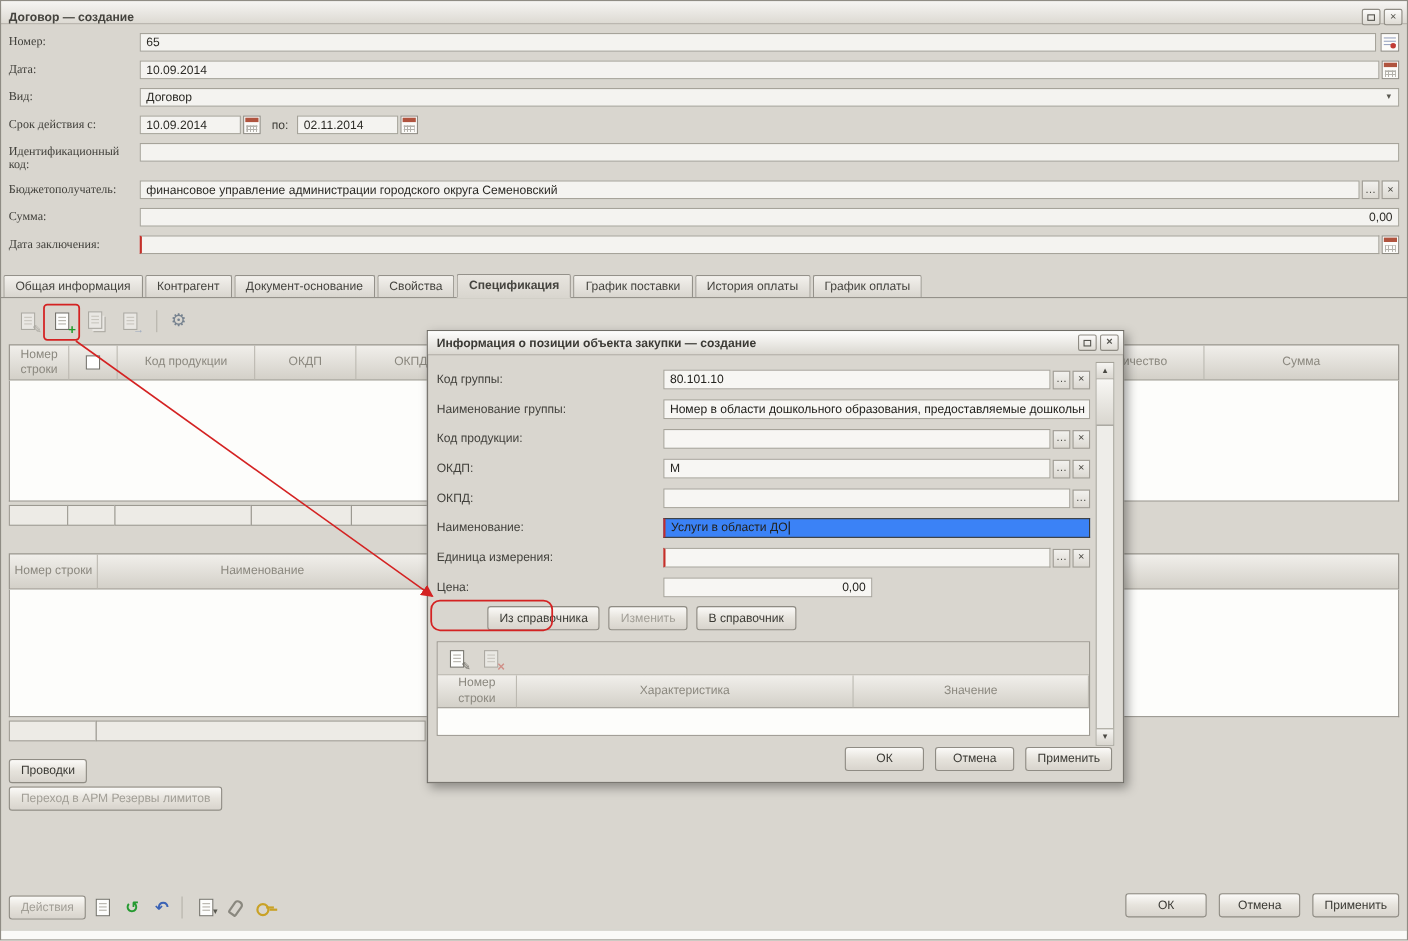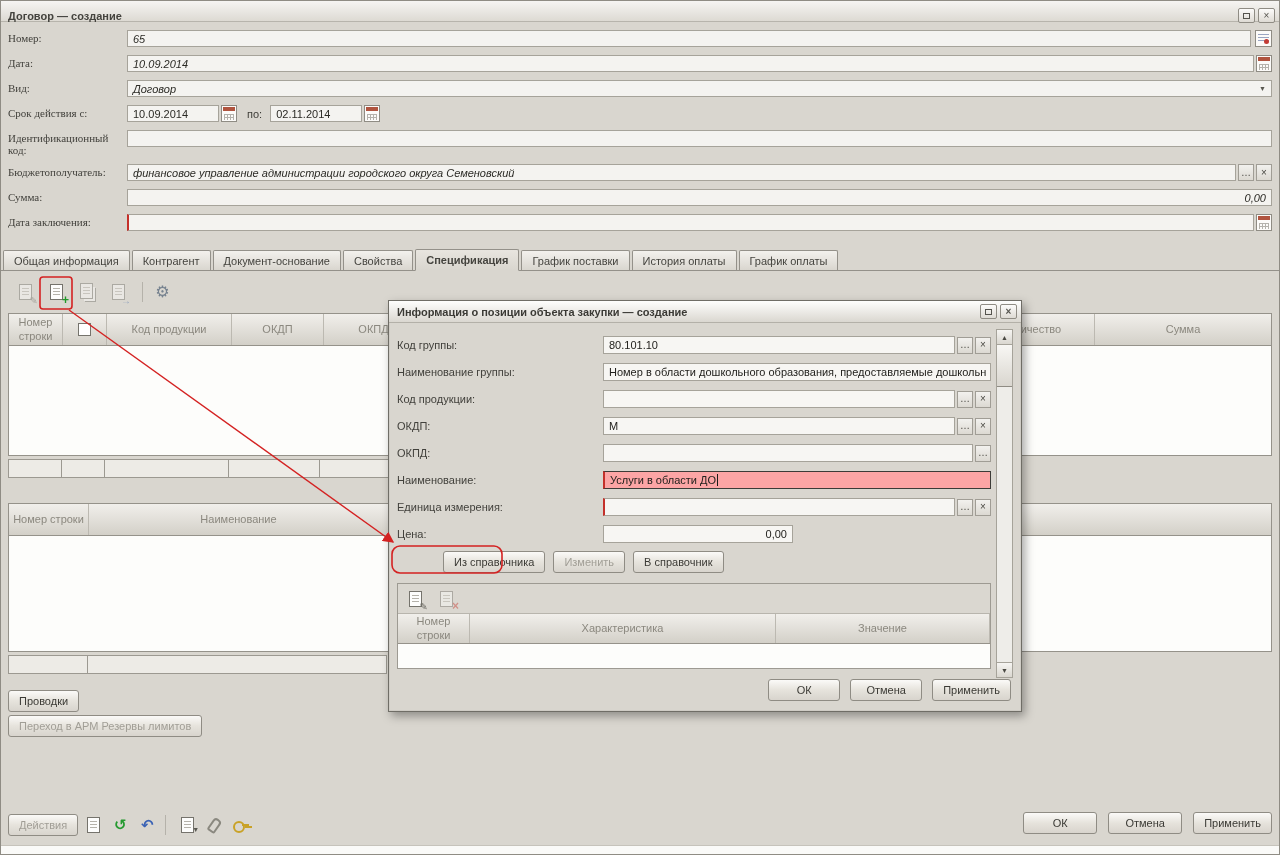--- a/index.html
+++ b/index.html
@@ -13,21 +13,21 @@
   .titlebar .t { flex:1; font-weight:bold; color:#44433e; }
   .tb-btn { width:17px; height:15px; margin-left:3px; background:linear-gradient(#fcfbfa,#dedbd4); border:1px solid #8f8c84; display:flex; align-items:center; justify-content:center; font-size:10px; color:#55544e; border-radius:2px; line-height:1; }
   .tb-btn .sq { width:7px; height:6px; border:1px solid #55544e; display:block; }
 
   
   .form { position:absolute; top:26px; left:0; right:0; }
   .frow { display:flex; padding:4px 8px; align-items:flex-start; }
   .frow .lbl { flex:0 0 119px; padding-top:2px; color:#42413c;font-family:Liberation Serif, serif; }
   .frow .ctl { flex:1; display:flex; align-items:center; }
   .field { height:17px; background:#f4f3f0; border:1px solid #a6a39a; display:flex; align-items:center; padding:0 5px; color:#2b2a25; overflow:hidden; white-space:nowrap; }
-  .field.grow { flex:1;font-style:italic; }
+  .field.grow { flex:1; }
   .field.num { justify-content:flex-end; }
   .field.required { border-left:2px solid #c4302a; }
   .field.w92 { width:92px; flex:none; }
   .field.dropdown { position:relative; padding-right:18px; }
   .dd-arrow { position:absolute; right:5px; top:4px; font-size:7px; color:#595850; }
   .po-lbl { margin:0 8px 0 10px; }
   .mini { width:16px; height:17px; margin-left:2px; background:linear-gradient(#f2f1ee,#dcd9d2); border:1px solid #a09d95; display:flex; align-items:center; justify-content:center; font-size:10px; color:#4a4943; line-height:1; }
   .cal { width:16px; height:17px; margin-left:2px; border:1px solid #8f8c84; background:#fcfbf9; position:relative; }
   .cal::before { content:""; position:absolute; top:1px; left:1px; right:1px; height:4px; background:#b0543f; }
   .cal::after { content:""; position:absolute; left:2px; right:2px; top:8px; height:6px;
@@ -94,21 +94,21 @@
 
   
   .dialog { position:absolute; left:388px; top:300px; width:634px; height:412px; background:#d9d6cf; border:1px solid #6f6d66; box-shadow:inset 0 0 0 1px #cfccc5, 3px 4px 9px rgba(0,0,0,.35); z-index:40; }
   .dlg-title { height:22px; display:flex; align-items:center; padding:0 4px 0 8px; background:linear-gradient(#fefefd,#dad7d0); border-bottom:1px solid #b3b0a8; font-weight:bold; color:#3b3a35; }
   .dlg-title .t { flex:1; white-space:nowrap; overflow:hidden; }
   .dlg-body { position:absolute; top:23px; left:8px; right:30px; }
   .drow { display:flex; align-items:center; height:18px; margin-top:9px; }
   .drow:first-child { margin-top:12px; }
   .drow .dlbl { flex:0 0 206px; color:#42413c; }
   .dfield { flex:1; height:18px; background:#f7f6f3; border:1px solid #a6a39a; display:flex; align-items:center; padding:0 5px; color:#23221e; overflow:hidden; white-space:nowrap; }
-  .dfield.active { background:#fca5a5; border:1px solid #3c3b37; }
+  .dfield.active { background:#3b82f6; border:1px solid #3c3b37; }
   .dfield.required { border-left:2px solid #c4302a; }
   .dfield.price { flex:0 0 190px; justify-content:flex-end; }
   .caret { width:1px; height:12px; background:#1c1b18; margin-left:1px; flex:none; }
   .dlg-btns { display:flex; gap:8px; margin-top:8px;padding-left:46px; }
   .char-panel { margin-top:10px; border:1px solid #9d9a92; }
   .char-toolbar { height:30px; display:flex; align-items:center; padding-left:4px; background:#dad7d0; border-bottom:1px solid #b8b5ad; }
   .char-head { display:flex; background:linear-gradient(#f1efeb,#d3d0c8); border-bottom:1px solid #95928a; color:#8b887f; height:30px; }
   .char-head .gh { border-right:1px solid #bcb9b1; }
   .char-body { background:#fdfdfb; height:24px; }
   .cw72{width:72px} .cw306{width:306px} .cwfill{flex:1}

